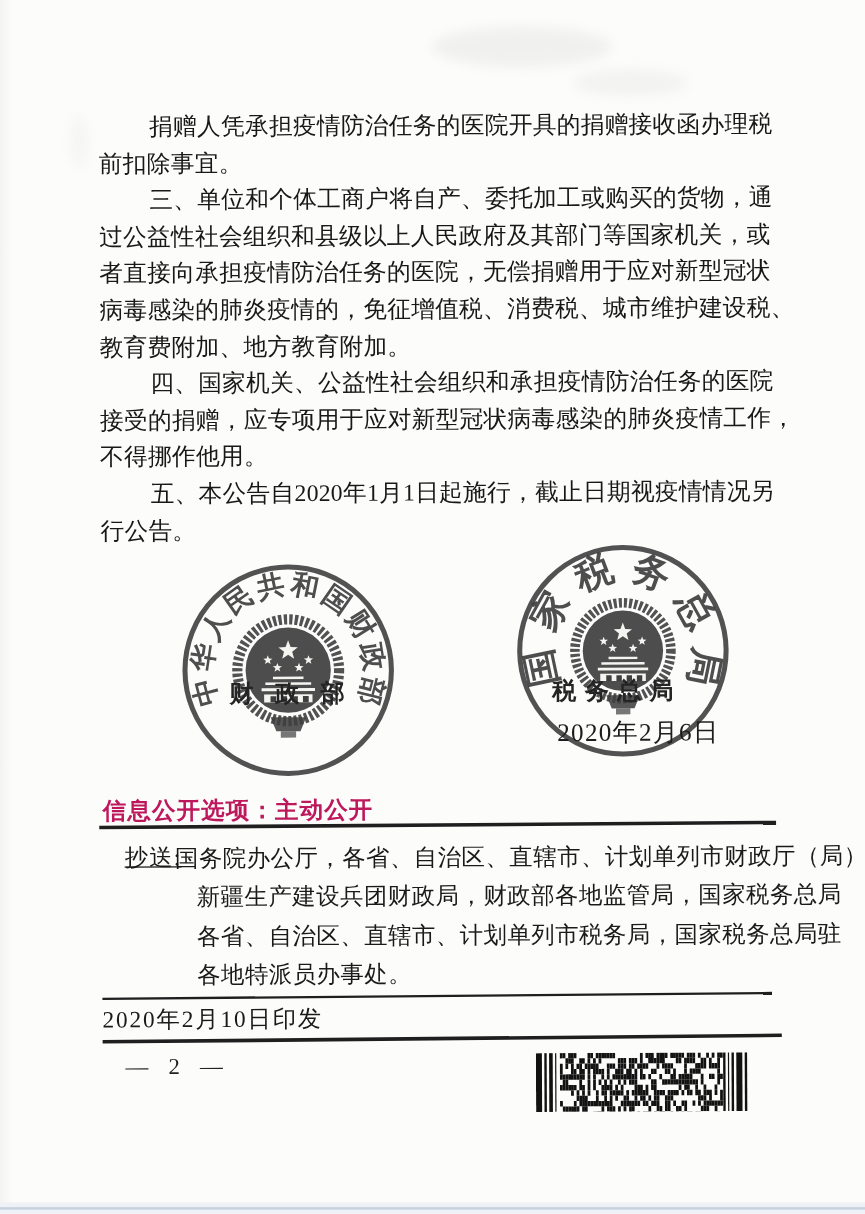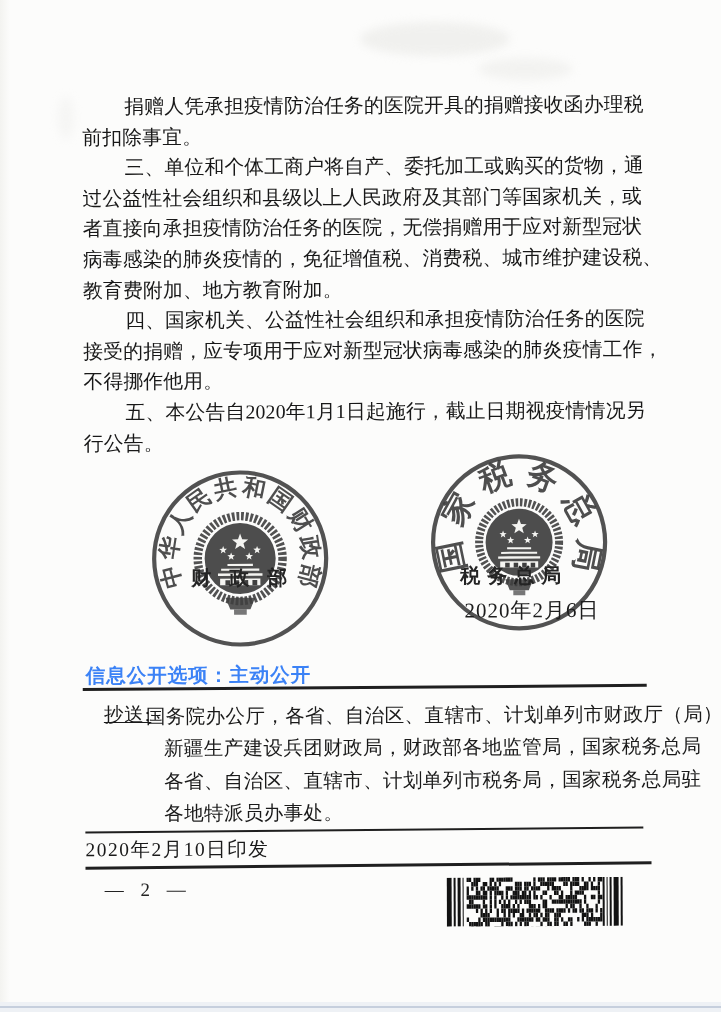--- a/index.html
+++ b/index.html
@@ -31,21 +31,21 @@
   .overlay-left{left:191px;top:564px;letter-spacing:18px;text-align:right;}
   .overlay-right{left:460px;top:563px;letter-spacing:7px;}
   .seal-date{
     position:absolute;left:464px;top:597px;font-size:21px;color:#1d1d1d;
     letter-spacing:1px;z-index:5;white-space:nowrap;
   }
 
   
   .disclosure{
     position:absolute;left:85px;top:661px;font-size:19.5px;font-weight:700;
-    font-family:"Liberation Sans","DejaVu Sans",sans-serif;color:#3b82f6;
+    font-family:"Liberation Sans","DejaVu Sans",sans-serif;color:#be185d;
     white-space:nowrap;letter-spacing:1px;
   }
   .rule{position:absolute;background:#1f1f1f;}
   .rule-1{left:82px;top:686px;width:564px;height:2.8px;transform:rotate(-0.18deg);}
   .rule-2{left:84px;top:829px;width:558px;height:2.4px;transform:rotate(-0.25deg);}
   .rule-3{left:84px;top:864px;width:566px;height:3px;transform:rotate(-0.3deg);}
 
   
   .cc-block{position:absolute;left:84px;top:700px;width:566px;font-size:19.5px;color:#1a1a1a;}
   .cc-label{position:absolute;left:19px;top:0;letter-spacing:1px;text-decoration:underline;}

